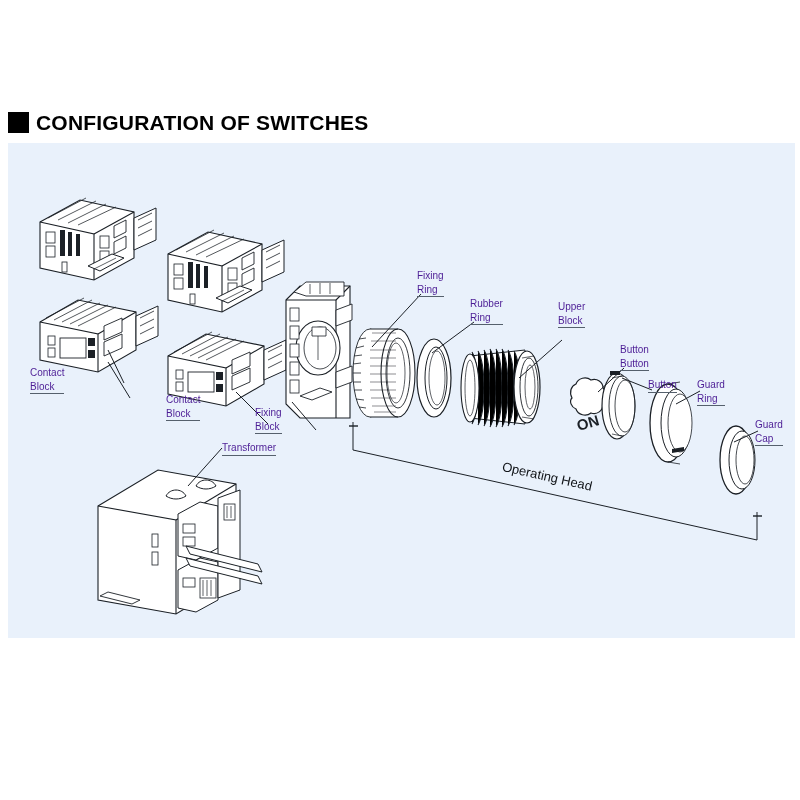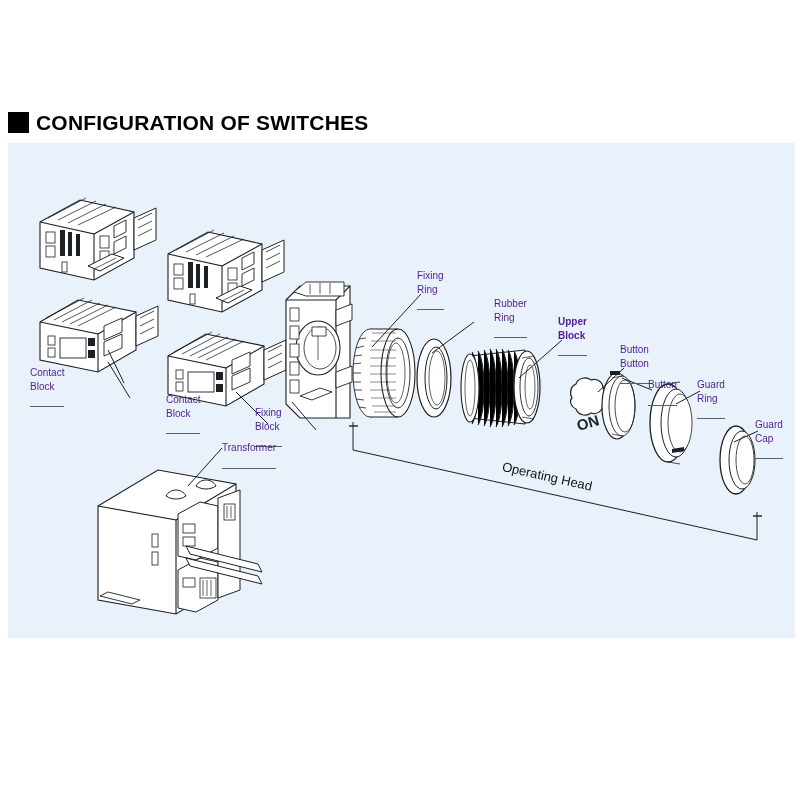--- a/index.html
+++ b/index.html
@@ -30,21 +30,21 @@
   }
 
   
   #art{position:absolute;left:0;top:0;width:800px;height:800px;}
 
   
   .lbl{
     position:absolute;font-size:10px;color:#4c1d95;
     line-height:13.5px;white-space:nowrap;
   }
-  .lbl .u{border-bottom:1px solid #55606c;padding-bottom:13px;}
+  .lbl .u{border-bottom:1px solid #55606c;padding-bottom:0px;}
   .rot{
     position:absolute;font-size:13px;color:#111418;white-space:nowrap;
     transform-origin:0 0;
   }
 </style>
 </head>
 <body>
 
 <div id="root">
 
@@ -303,26 +303,26 @@
 
   <div class="lbl" style="left:222px;top:441px;">
     <div class="u">Transformer</div>
   </div>
 
   <div class="lbl" style="left:417px;top:269px;">
     <div>Fixing</div>
     <div class="u">Ring</div>
   </div>
 
-  <div class="lbl" style="left:470px;top:297px;margin-left:24px;">
+  <div class="lbl" style="left:470px;top:297px;">
     <div>Rubber</div>
     <div class="u">Ring</div>
   </div>
 
-  <div class="lbl" style="left:558px;top:315px;font-weight:bold;">
+  <div class="lbl" style="left:558px;top:300px;">
     <div>Upper</div>
     <div class="u">Block</div>
   </div>
 
   <div class="lbl" style="left:620px;top:343px;">
     <div>Button</div>
     <div class="u">Button</div>
   </div>
 
   <div class="lbl" style="left:648px;top:378px;">

